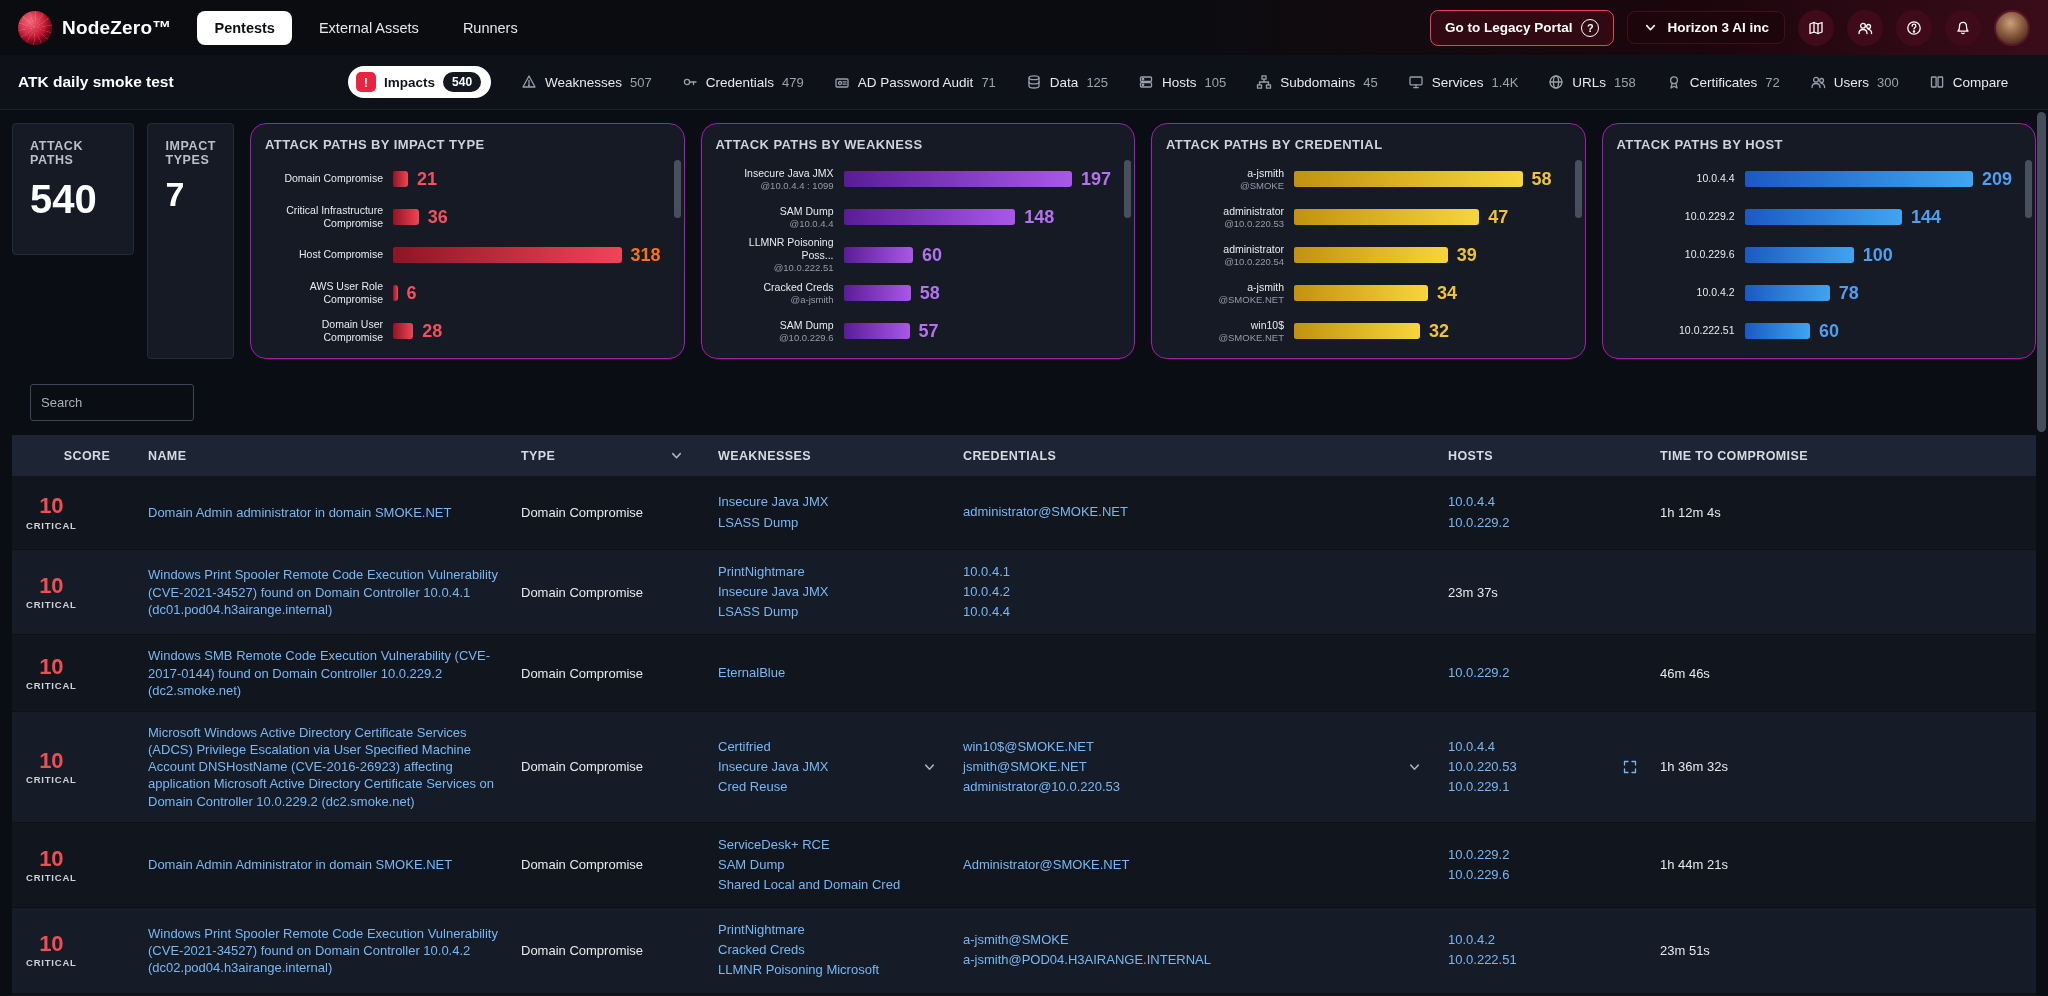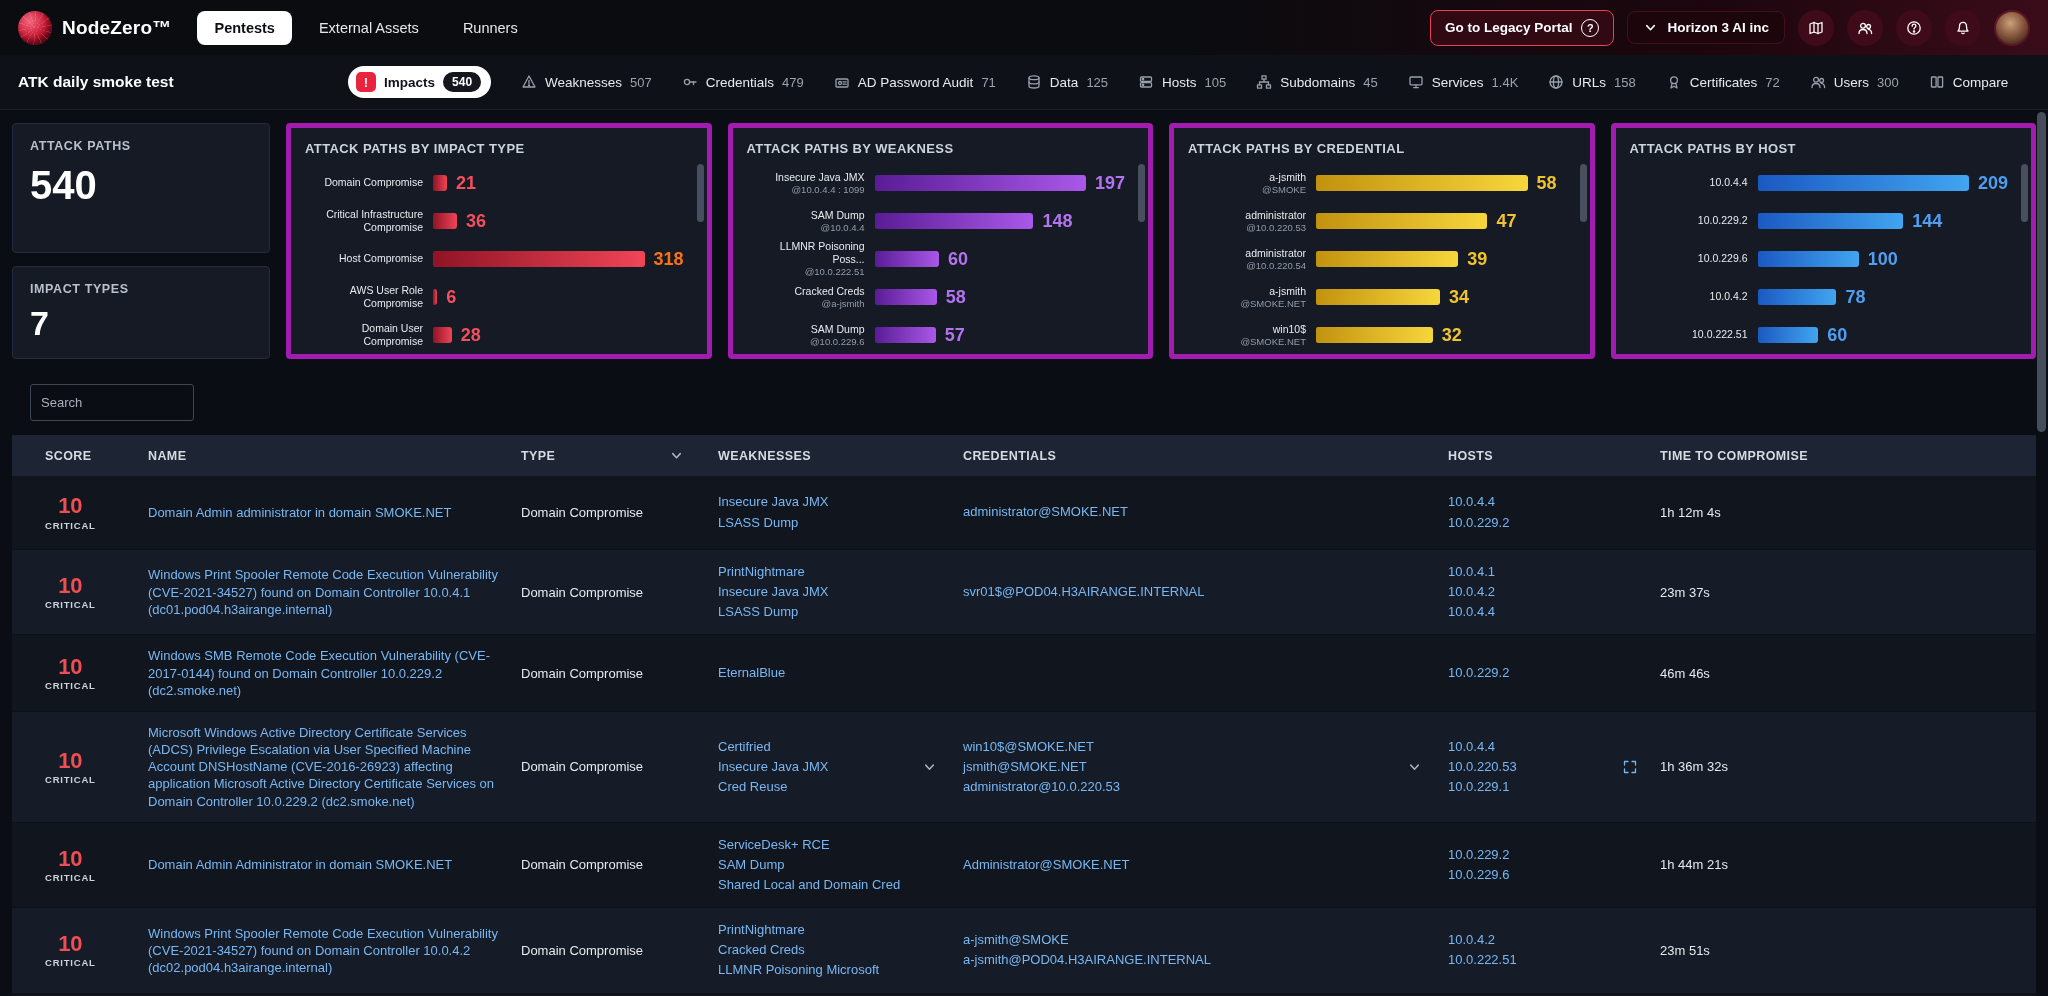--- a/index.html
+++ b/index.html
@@ -44,30 +44,30 @@
   .ptab .ptab-icon { display:flex; color:#97a0ac; }
   .ptab .ptab-count { color:#99a2ae; font-size:13px; }
   .ptab.active { background:#fff; border-radius:20px; padding:6px 10px 6px 8px; color:#101319; font-weight:700; }
   .ptab.active .ptab-count { background:#14171d; color:#fff; border-radius:12px; padding:3px 9px;
                              font-size:12px; font-weight:700; }
   .impact-badge { width:20px; height:20px; border-radius:5px; background:#e8243f; color:#fff;
                   font-weight:800; font-size:13px; display:flex; align-items:center; justify-content:center; }
 
   
   .dash { display:flex; gap:16px; padding:13px 12px; height:262px; }
-  .stats-col { width:258px; display:flex; flex-direction:column; gap:13px; flex-shrink:0; }
+  .stats-col { width:222px; display:flex; gap:13px; flex-shrink:0; }
   .stat-card { background:#151a25; border:1px solid #232c3d; border-radius:4px; padding:15px 17px; }
   .stat-card.big { height:132px; }
   .stat-card.small { flex:1; }
   .stat-label { color:#b9c0cb; font-size:12.5px; font-weight:700; letter-spacing:.6px; }
   .stat-card.big .stat-value { color:#fff; font-size:40px; font-weight:700; margin-top:10px; }
   .stat-card.small .stat-value { color:#fff; font-size:34px; font-weight:700; margin-top:8px; }
 
   .charts { flex:1; display:flex; gap:16px; }
-  .chart-card { flex:1; background:#151a25; border:5px solid #a21caf; border-radius:4px;
+  .chart-card { flex:1; background:#151a25; border:1px solid #a21caf; border-radius:16px;
                 padding:13px 16px 8px 14px; position:relative; overflow:hidden; }
   .chart-title { color:#ccd3dd; font-size:13px; font-weight:700; letter-spacing:.4px; margin-bottom:8px; }
   .bar-row { display:flex; align-items:center; height:38px; gap:10px; }
   .bar-label { width:118px; text-align:right; color:#e8ebf0; font-size:10.5px; line-height:1.25; flex-shrink:0; }
   .bar-sub { color:#939cab; font-size:9.5px; }
   .bar-track { flex:1; display:flex; align-items:center; gap:9px; min-width:0; }
   .bar-fill { height:16px; border-radius:2px 3px 3px 2px; flex-shrink:0; }
   .bar-value { font-size:18px; font-weight:700; white-space:nowrap; }
   .chart-scroll { position:absolute; right:3px; top:36px; width:7px; height:58px;
                   background:#48505f; border-radius:4px; }
@@ -79,21 +79,21 @@
   .search-box input { flex:1; min-width:0; background:none; border:none; outline:none; color:#dfe4ea;
                       font-size:13px; font-family:inherit; }
   .search-box input::placeholder { color:#a7b0bc; }
   .toolbar-right { margin-left:auto; display:flex; align-items:center; gap:20px; }
   .tool-btn { background:none; border:none; color:#dde2e9; display:flex; }
 
   
   .table { margin:0 12px; }
   .thead, .trow { display:grid; grid-template-columns:136px 373px 197px 245px 485px 212px 1fr; }
   .thead { background:#1d2534; height:41px; align-items:center; }
-  .thead > :first-child, .trow > :first-child { padding-left:33px; }
+  .thead > :first-child, .trow > :first-child { padding-left:14px;justify-content:center; }
   .th { color:#d5dbe5; font-size:12.5px; font-weight:700; letter-spacing:.4px;
         display:flex; align-items:center; }
   .th.sortable { justify-content:space-between; padding-right:34px; }
   .th .icon { color:#aeb6c2; }
   .trow { padding:12px 0; align-items:center; background:#10151e; border-bottom:1px solid #0c1017;
           min-height:74px; }
   .trow.alt { background:#151b27; }
   .cell { font-size:13px; padding-right:20px; position:relative; min-width:0; }
   .score-box { display:inline-flex; flex-direction:column; align-items:center; }
   .score-num { color:#ef4f52; font-size:22px; font-weight:700; line-height:1.05; }
@@ -613,23 +613,20 @@
           <div class="cell name-cell">
             <a class="link">Windows Print Spooler Remote Code Execution Vulnerability (CVE-2021-34527) found on Domain Controller 10.0.4.1 (dc01.pod04.h3airange.internal)</a>
           </div>
           <div class="cell type-cell">Domain Compromise</div>
           <div class="cell stack">
             <a class="link">PrintNightmare</a>
             <a class="link">Insecure Java JMX</a>
             <a class="link">LSASS Dump</a>
           </div>
           <div class="cell stack">
-            <a class="link">svr01$@POD04.H3AIRANGE.INTERNAL</a>
-          </div>
-          <div class="cell stack">
             <a class="link">10.0.4.1</a>
             <a class="link">10.0.4.2</a>
             <a class="link">10.0.4.4</a>
           </div>
           <div class="cell ttc-cell">23m 37s</div>
         </div>
         <div class="trow">
           <div class="cell score-cell"><div class="score-box">
               <div class="score-num">10</div>
               <div class="score-sev">CRITICAL</div>

